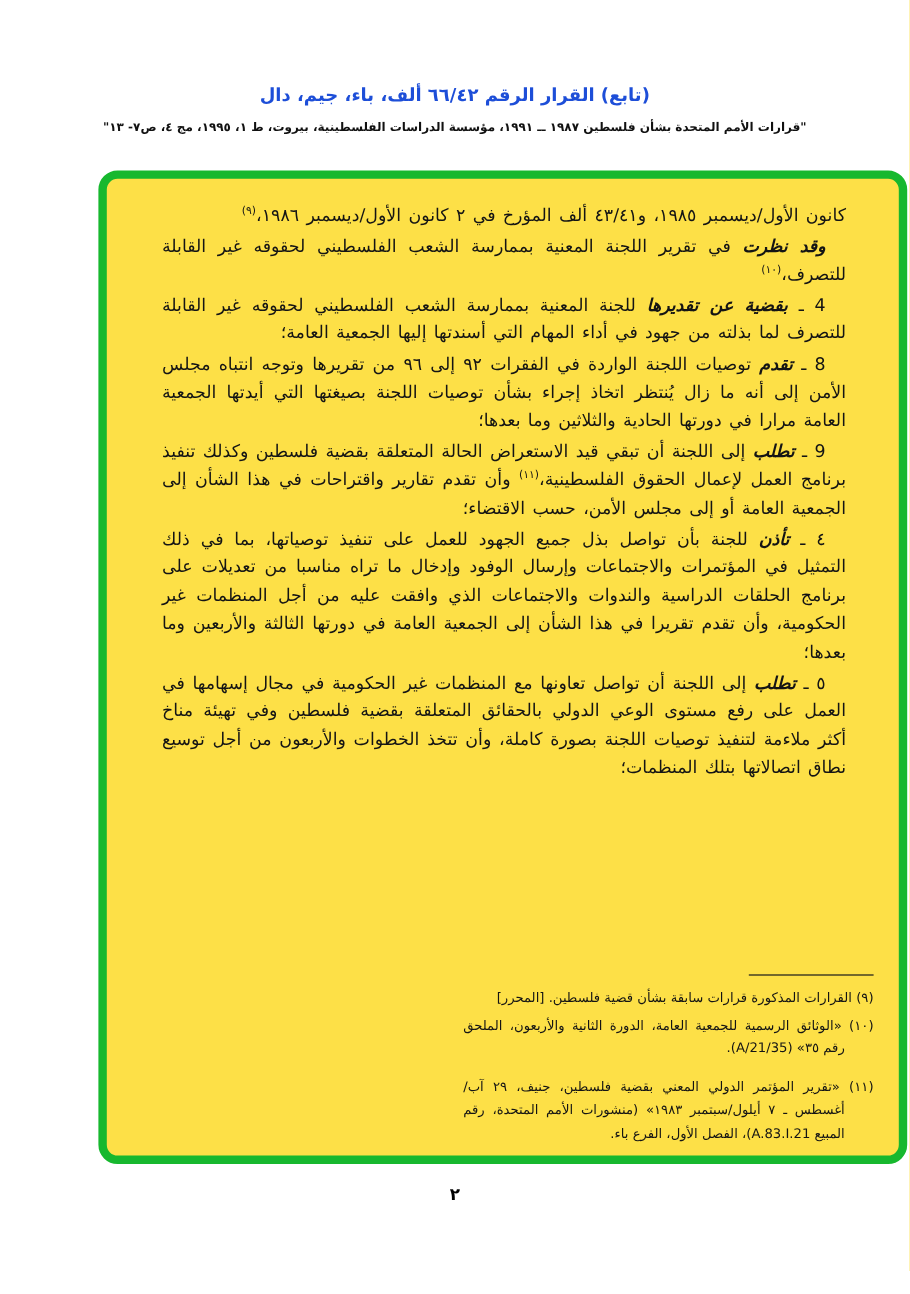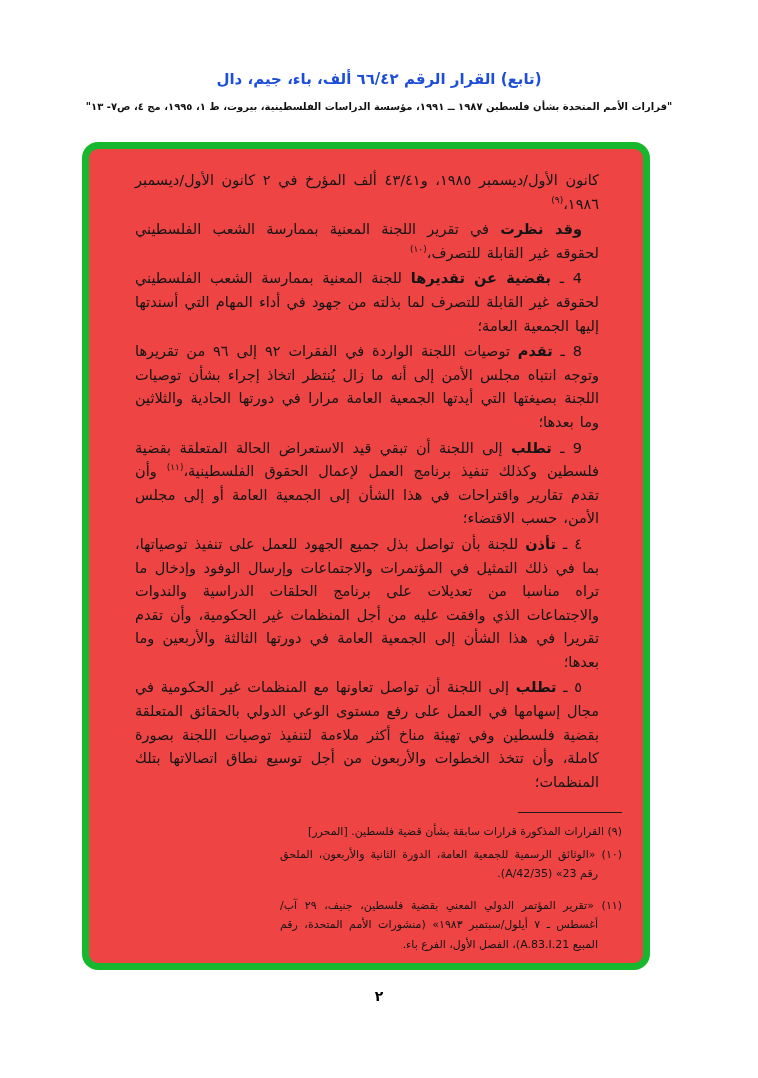--- a/index.html
+++ b/index.html
@@ -20,39 +20,39 @@
     letter-spacing: 0.2px;
   }
   .hdr-src {
     position: absolute; top: 101px; left: 0; width: 758px;
     text-align: center; font-weight: bold; font-size: 10px; color: #111;
   }
 
   
   .frame {
     position: absolute; left: 82px; top: 142px;
-    width: 568px; height: 828px;
+    width: 674px; height: 828px;
     box-sizing: border-box;
     border: 7px solid #17b82e;
     border-radius: 16px;
-    background: #ef4444;
+    background: #fde047;
   }
 
   
   .body-text {
     padding: 20px 44px 0 46px;
     font-size: 14.5px;
     line-height: 23.6px;
     text-align: justify;
     text-align-last: right;
     word-spacing: 1.5px;
   }
   .para { margin: 0 0 2px 0; }
   .para.indent { text-indent: 17px; }
-  .b { font-weight: bold; }
+  .b { font-weight: bold; font-style: italic; }
   sup { font-size: 9px; line-height: 0; vertical-align: super; }
 
   
   .footnotes {
     position: absolute; bottom: 6px; right: 21px; width: 342px;
     font-size: 11px; line-height: 19.5px;
     text-align: justify; text-align-last: right;
   }
   .fn-rule {
     width: 104px; height: 0;
@@ -87,21 +87,21 @@
       <p class="para indent"><span>9 ـ </span><span class="b">تطلب</span><span> إلى اللجنة أن تبقي قيد الاستعراض الحالة المتعلقة بقضية فلسطين وكذلك تنفيذ برنامج العمل لإعمال الحقوق الفلسطينية،</span><sup>(١١)</sup><span> وأن تقدم تقارير واقتراحات في هذا الشأن إلى الجمعية العامة أو إلى مجلس الأمن، حسب الاقتضاء؛</span></p>
       <p class="para indent"><span>٤ ـ </span><span class="b">تأذن</span><span> للجنة بأن تواصل بذل جميع الجهود للعمل على تنفيذ توصياتها، بما في ذلك التمثيل في المؤتمرات والاجتماعات وإرسال الوفود وإدخال ما تراه مناسبا من تعديلات على برنامج الحلقات الدراسية والندوات والاجتماعات الذي وافقت عليه من أجل المنظمات غير الحكومية، وأن تقدم تقريرا في هذا الشأن إلى الجمعية العامة في دورتها الثالثة والأربعين وما بعدها؛</span></p>
       <p class="para indent"><span>٥ ـ </span><span class="b">تطلب</span><span> إلى اللجنة أن تواصل تعاونها مع المنظمات غير الحكومية في مجال إسهامها في العمل على رفع مستوى الوعي الدولي بالحقائق المتعلقة بقضية فلسطين وفي تهيئة مناخ أكثر ملاءمة لتنفيذ توصيات اللجنة بصورة كاملة، وأن تتخذ الخطوات والأربعون من أجل توسيع نطاق اتصالاتها بتلك المنظمات؛</span></p>
     </div>
 
     <div class="footnotes">
       <div class="fn-rule"></div>
 
       <p class="fn"><span>(٩)</span> <span>القرارات المذكورة قرارات سابقة بشأن قضية فلسطين. [المحرر]</span></p>
 
-      <p class="fn"><span>(١٠)</span> <span>«الوثائق الرسمية للجمعية العامة، الدورة الثانية والأربعون، الملحق رقم 23» (A/42/35).</span></p>
+      <p class="fn"><span>(١٠)</span> <span>«الوثائق الرسمية للجمعية العامة، الدورة الثانية والأربعون، الملحق رقم ٣٥» (A/21/35).</span></p>
 
       <p class="fn gap-above"><span>(١١)</span> <span>«تقرير المؤتمر الدولي المعني بقضية فلسطين، جنيف، ٢٩ آب/أغسطس ـ ٧ أيلول/سبتمبر ١٩٨٣» (منشورات الأمم المتحدة، رقم المبيع A.83.I.21)، الفصل الأول، الفرع باء.</span></p>
     </div>
 
   </div>
 
   <div class="page-num">٢</div>
 
 </div>
 

